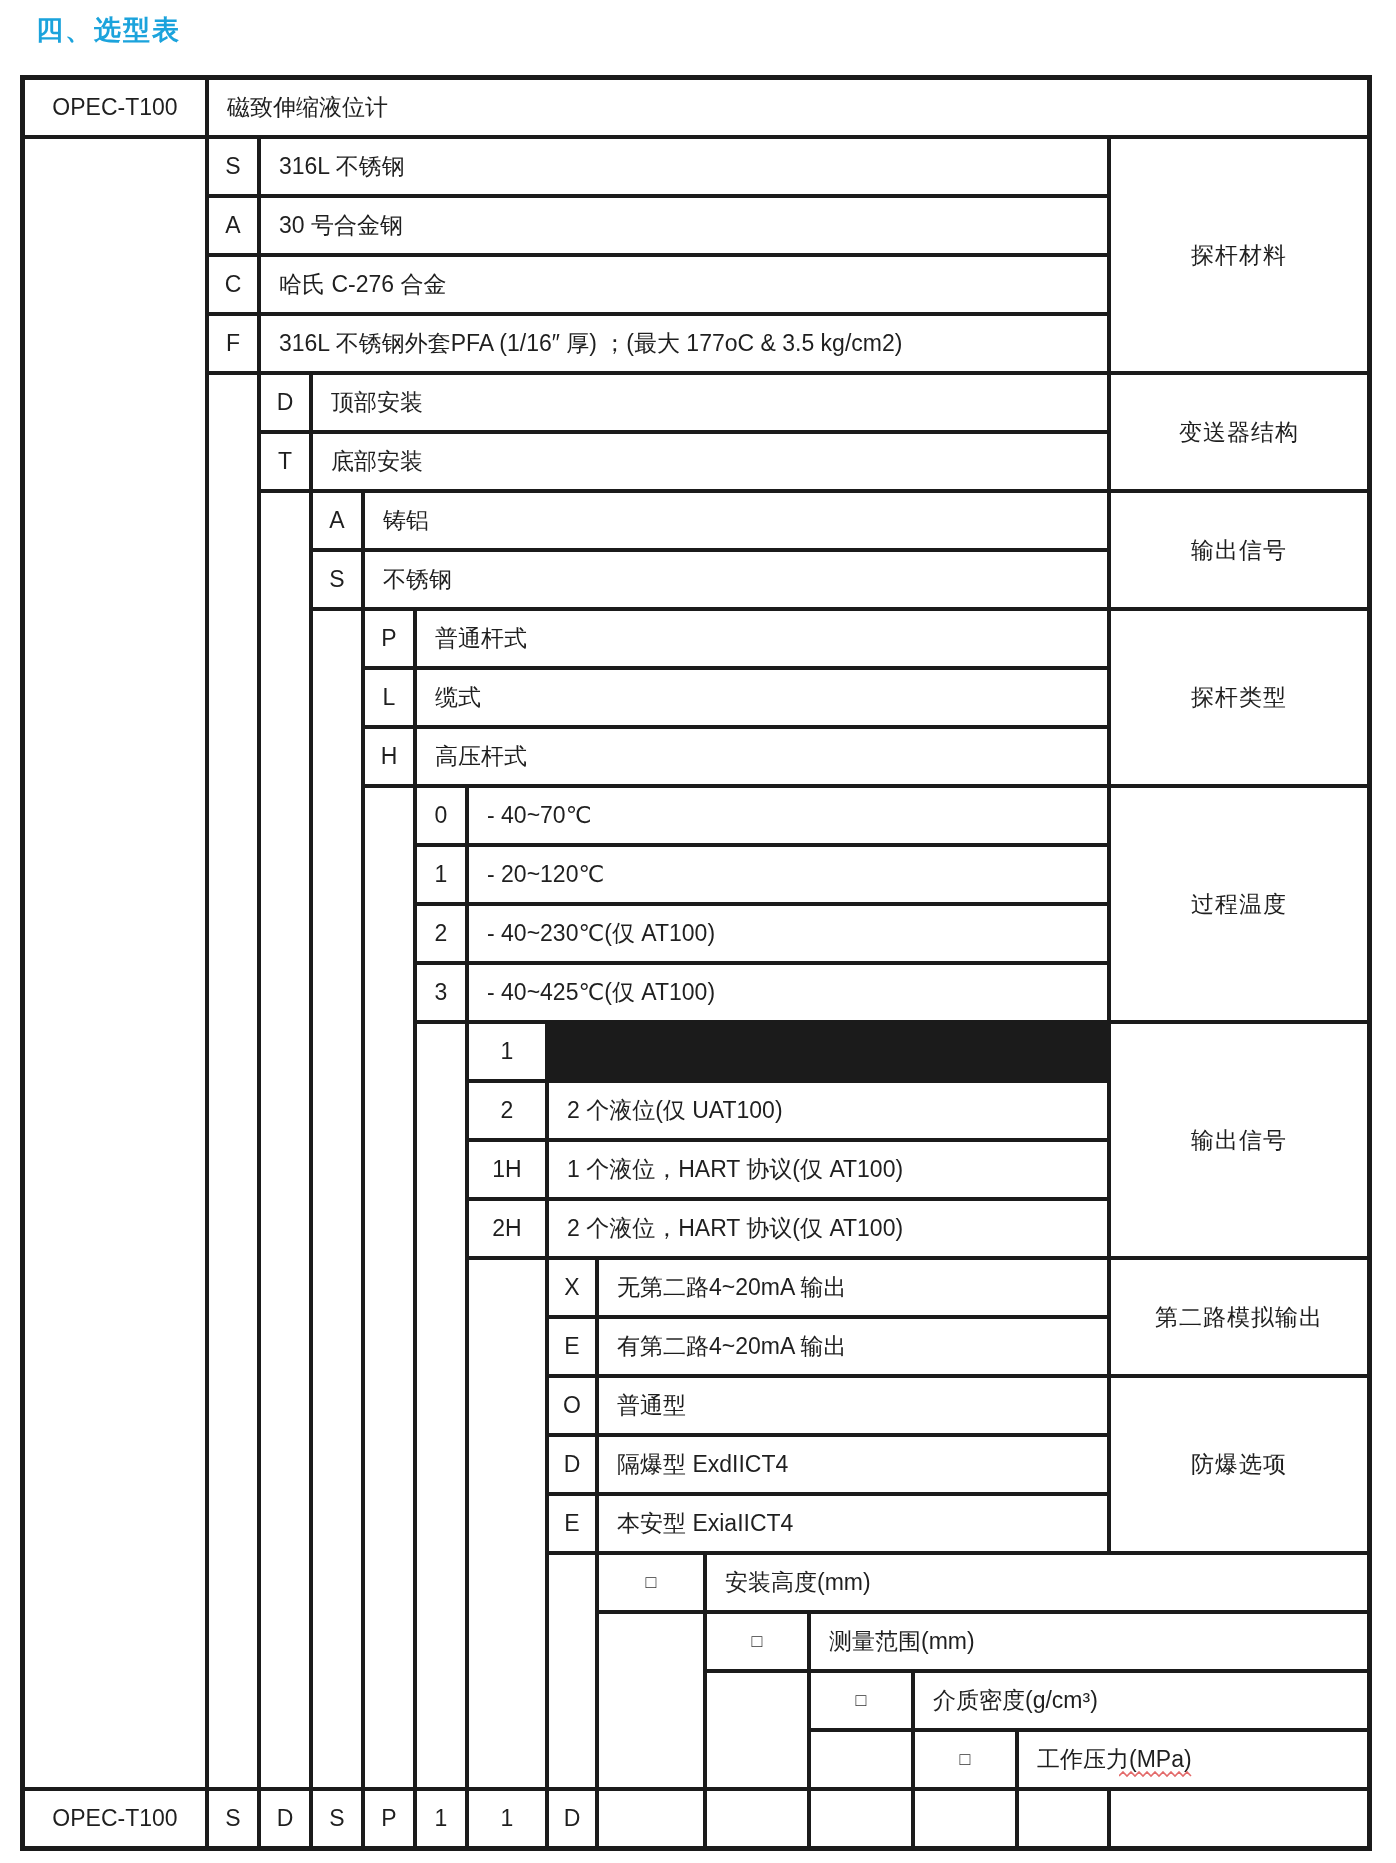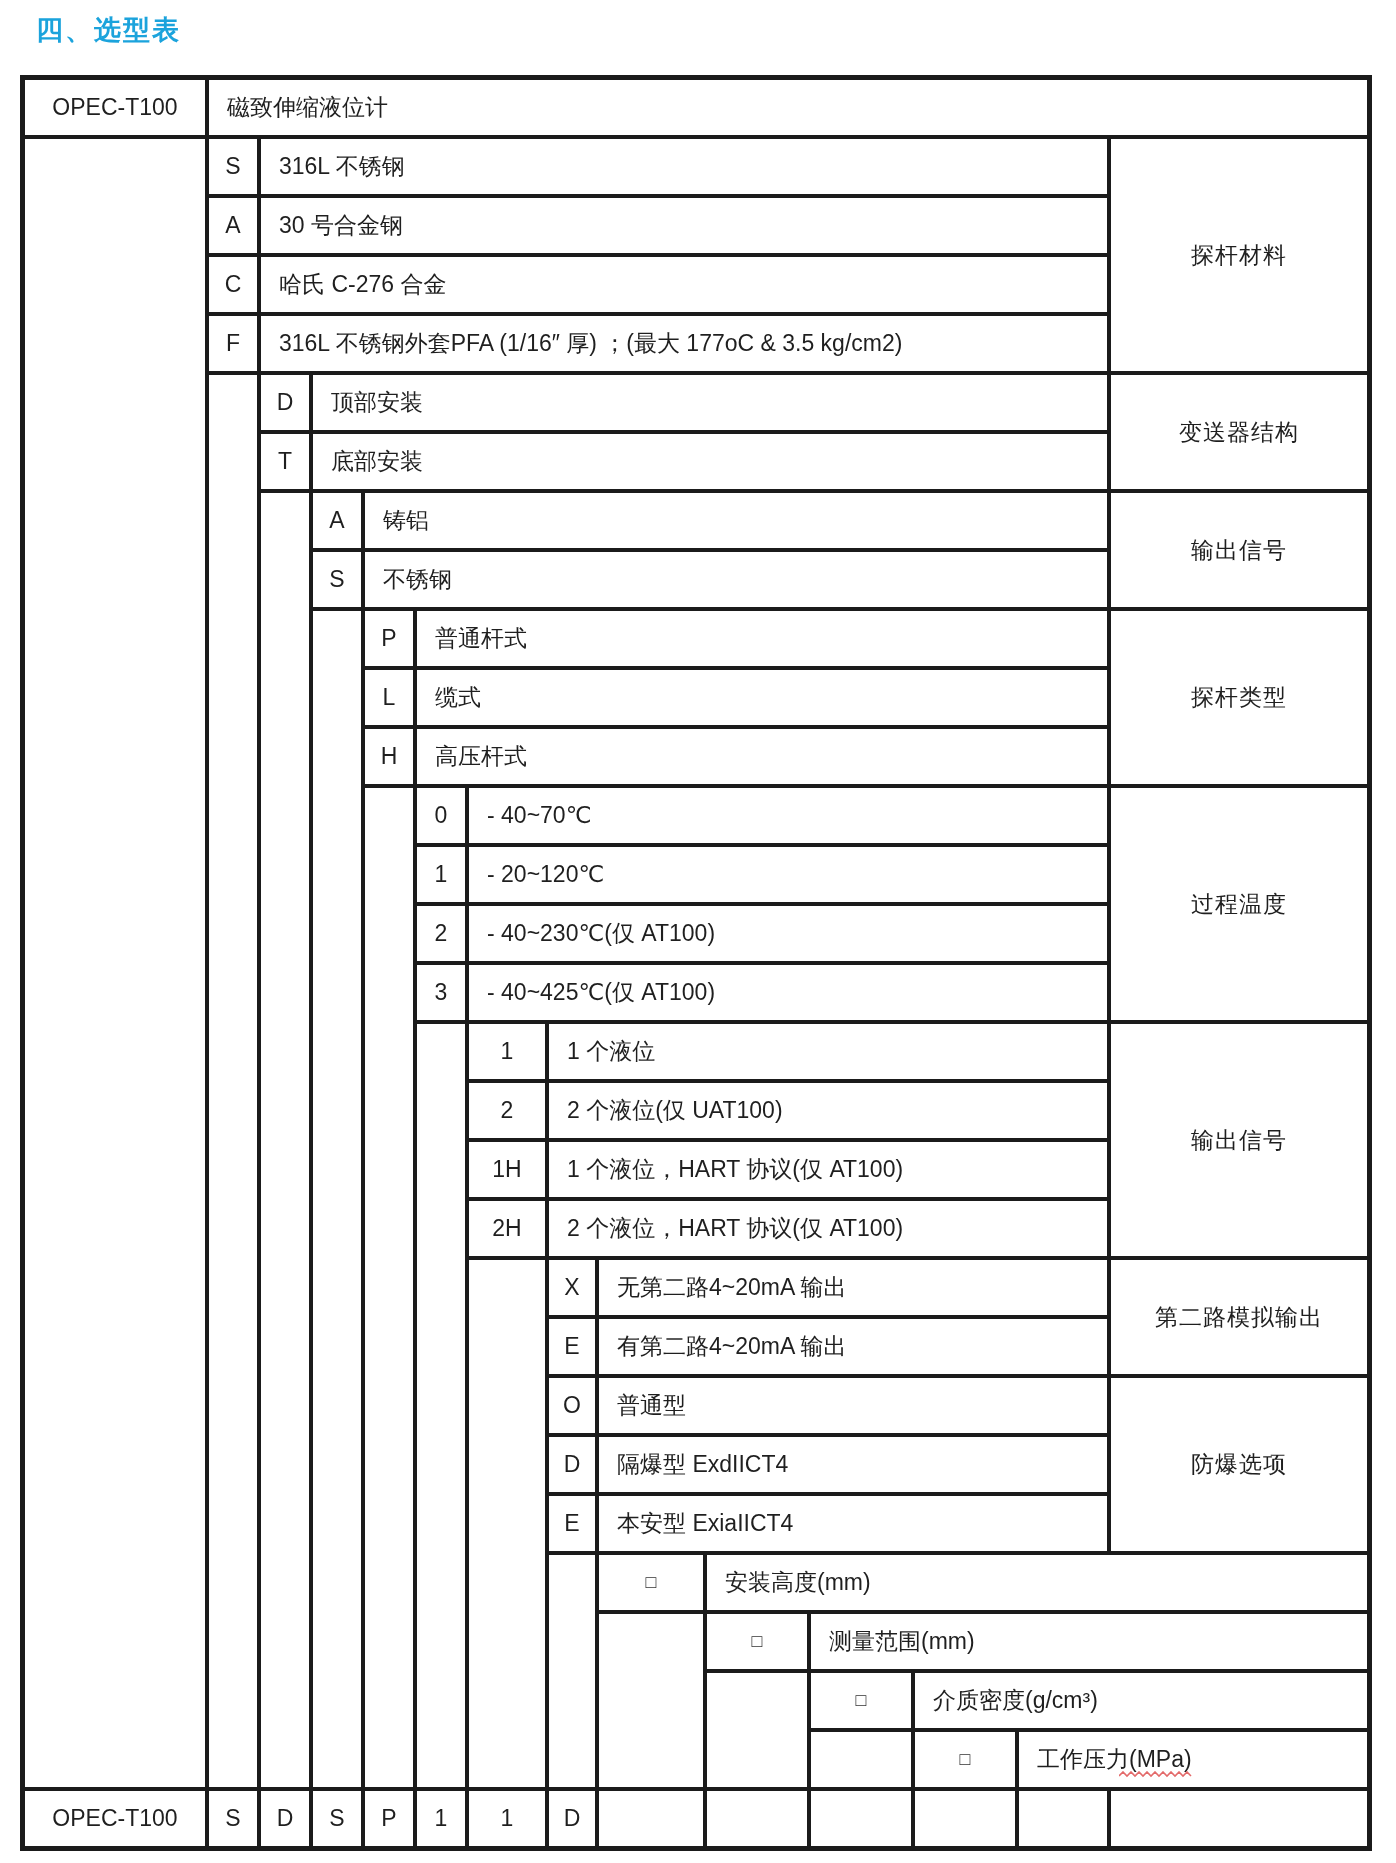--- a/index.html
+++ b/index.html
@@ -101,21 +101,20 @@
     <div class="cell desc" style="grid-area:13/7/14/14">- 40~70℃</div>
     <div class="cell code" style="grid-area:14/6/15/7">1</div>
     <div class="cell desc" style="grid-area:14/7/15/14">- 20~120℃</div>
     <div class="cell code" style="grid-area:15/6/16/7">2</div>
     <div class="cell desc" style="grid-area:15/7/16/14">- 40~230℃(仅 AT100)</div>
     <div class="cell code" style="grid-area:16/6/17/7">3</div>
     <div class="cell desc" style="grid-area:16/7/17/14">- 40~425℃(仅 AT100)</div>
     <div class="cell label" style="grid-area:13/14/17/15">过程温度</div>
 
     <div class="cell code" style="grid-area:17/7/18/8">1</div>
-    <div class="cell desc" style="grid-area:17/8/18/14">1 个液位</div>
     <div class="cell code" style="grid-area:18/7/19/8">2</div>
     <div class="cell desc" style="grid-area:18/8/19/14">2 个液位(仅 UAT100)</div>
     <div class="cell code" style="grid-area:19/7/20/8">1H</div>
     <div class="cell desc" style="grid-area:19/8/20/14">1 个液位，HART 协议(仅 AT100)</div>
     <div class="cell code" style="grid-area:20/7/21/8">2H</div>
     <div class="cell desc" style="grid-area:20/8/21/14">2 个液位，HART 协议(仅 AT100)</div>
     <div class="cell label" style="grid-area:17/14/21/15">输出信号</div>
 
     <div class="cell code" style="grid-area:21/8/22/9">X</div>
     <div class="cell desc" style="grid-area:21/9/22/14">无第二路4~20mA 输出</div>

